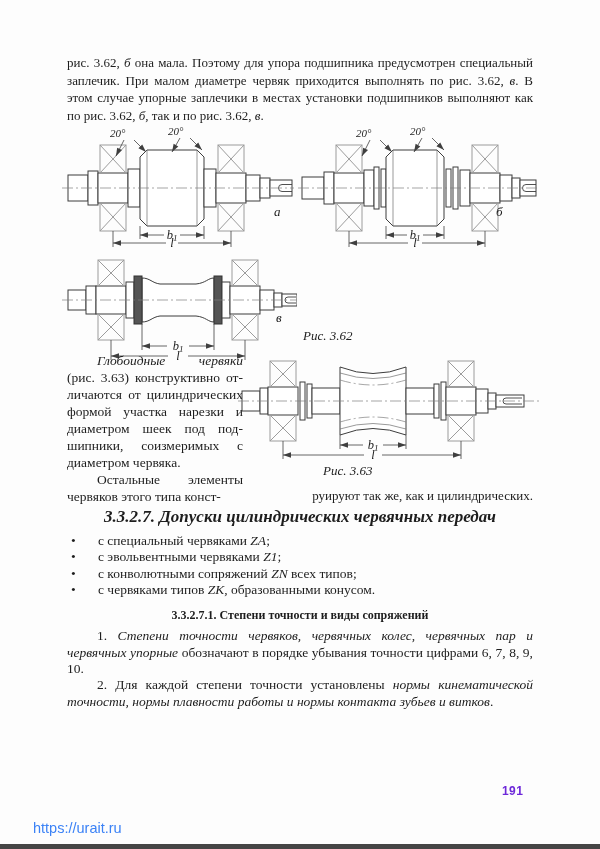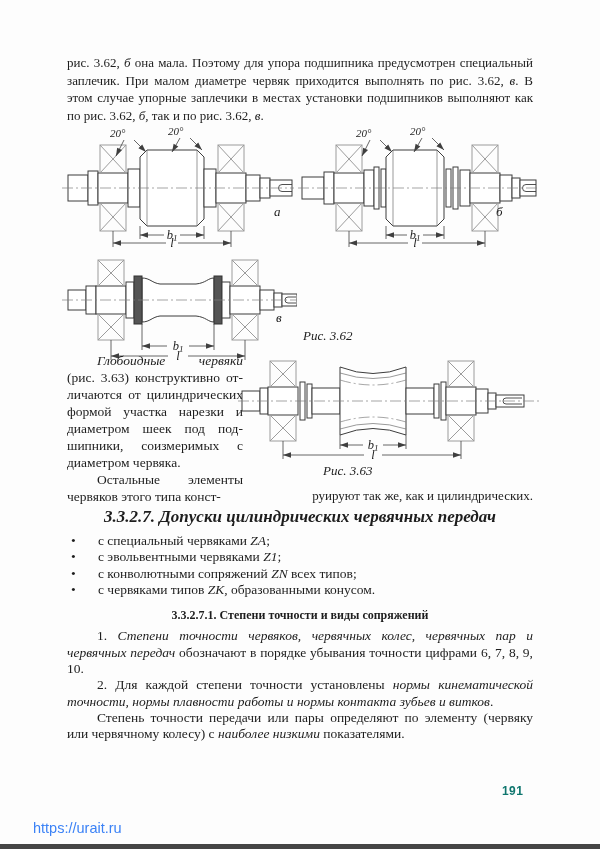--- a/index.html
+++ b/index.html
@@ -12,21 +12,21 @@
   .indent { text-indent:30px; }
   .h1 { font-size:17px; font-weight:bold; font-style:italic; text-align:center; margin:0 0 7px 0; }
   .h2 { font-size:12px; font-weight:bold; text-align:center; margin:8px 0 5px 0; }
   .flow { font-size:13.5px; line-height:16.5px; }
   .flow p.np { text-indent:30px; text-align:justify; line-height:16.3px; hyphens:manual; }
   ul.bullets { list-style:none; margin:1px 0 0 0; padding:0; }
   ul.bullets li { position:relative; padding-left:31px; line-height:16.6px; font-size:13.5px; }
   ul.bullets .mark { position:absolute; left:4px; }
   .cap { font-style:italic; font-size:13px; }
   .pagenum { font-family:"Liberation Sans","DejaVu Sans",sans-serif; font-size:12px;
-             font-weight:600; letter-spacing:0.4px; color:#0f766e; }
+             font-weight:600; letter-spacing:0.4px; color:#6d28d9; }
   .watermark { font-family:"Liberation Sans","DejaVu Sans",sans-serif; font-size:14.5px; color:#3b82f6; }
   .bottom-edge { position:absolute; left:0; bottom:0; width:600px; height:5px; background:#454545; }
   
   .fig .s  { fill:#ffffff; stroke:#3d3d3d; stroke-width:1; }
   .fig .k  { fill:none; stroke:#3d3d3d; stroke-width:0.9; }
   .fig .s2 { fill:none; stroke:#6e6e6e; stroke-width:0.7; }
   .fig .b  { fill:none; stroke:#9c9c9c; stroke-width:1; }
   .fig .cl { fill:none; stroke:#808080; stroke-width:0.7; stroke-dasharray:11 3 2 3; }
   .fig .d  { fill:none; stroke:#3f3f3f; stroke-width:0.8; }
   .fig .dk { fill:#555555; stroke:#333333; stroke-width:1; }
@@ -263,23 +263,22 @@
 
   <div class="abs flow" style="left:67px; top:509px; width:466px;">
     <div class="h1">3.3.2.7. Допуски цилиндрических червячных передач</div>
     <ul class="bullets">
       <li><span class="mark">•</span><span>с специальный червяками </span><i>ZA</i><span>;</span></li>
       <li><span class="mark">•</span><span>с эвольвентными червяками </span><i>Z1</i><span>;</span></li>
       <li><span class="mark">•</span><span>с конволютными сопряжений </span><i>ZN</i><span> всех типов;</span></li>
       <li><span class="mark">•</span><span>с червяками типов </span><i>ZK</i><span>, образованными конусом.</span></li>
     </ul>
     <div class="h2">3.3.2.7.1. Степени точности и виды сопряжений</div>
-    <p class="np"><span>1. </span><i>Степени точности червяков, червячных колес, червячных пар и червячных передач</i><span> обозначают в порядке убывания точности цифрами 6, 7, 8, 9, 10.</span></p>
+    <p class="np"><span>1. </span><i>Степени точности червяков, червячных колес, червячных пар и червячных упорные</i><span> обозначают в порядке убывания точности цифрами 6, 7, 8, 9, 10.</span></p>
     <p class="np"><span>2. Для каждой степени точности установлены </span><i>нормы кинематической точно­сти, нормы плавности работы и нормы контакта зубьев и витков</i><span>.</span></p>
-    <p class="np"><span>Степень точности передачи или пары определяют по элементу (червяку или червячному колесу) с </span><i>наиболее низкими</i><span> показателями.</span></p>
   </div>
 
   <div class="abs pagenum" style="left:502px; top:784px;">191</div>
 
   <div class="abs watermark" style="left:33px; top:820px;">https://urait.ru</div>
 
   <div class="bottom-edge"></div>
 </div>
 
 </body></html>

